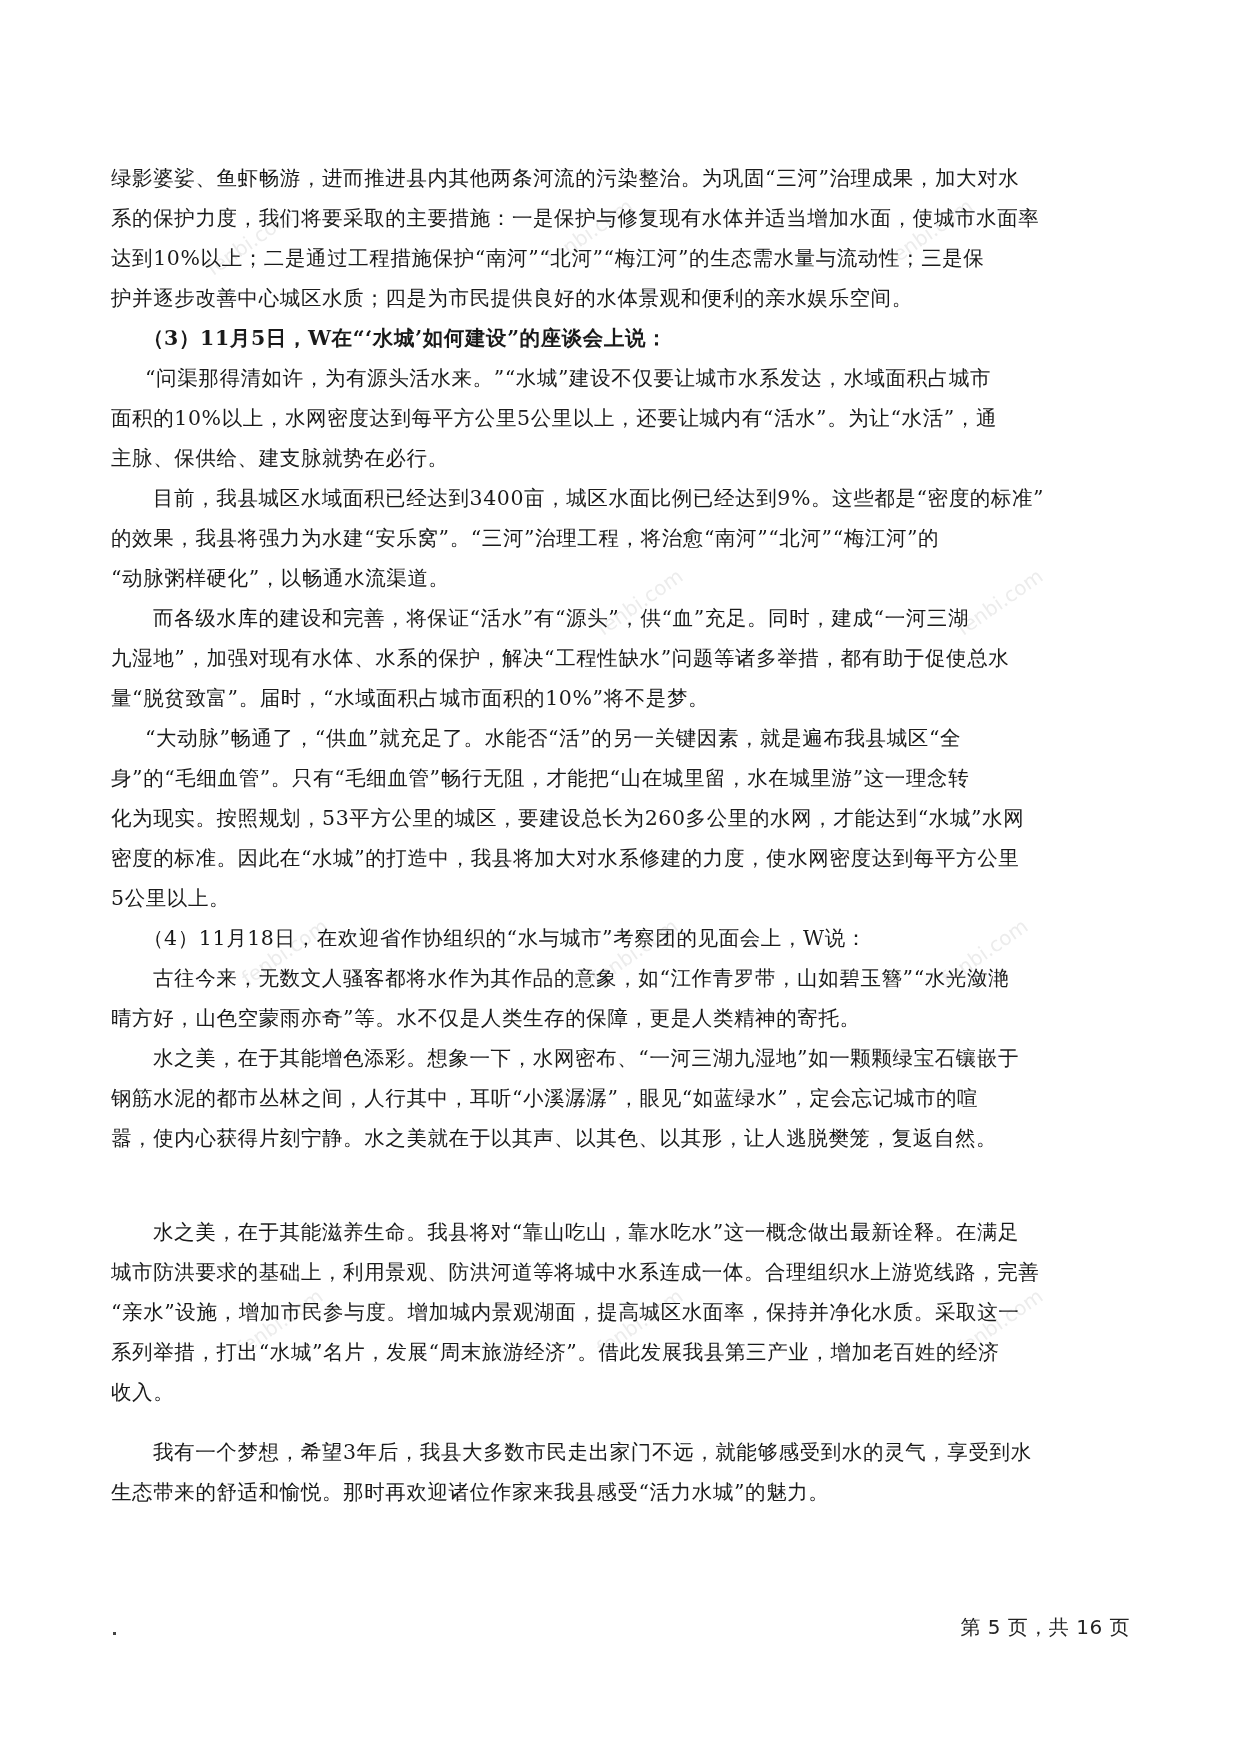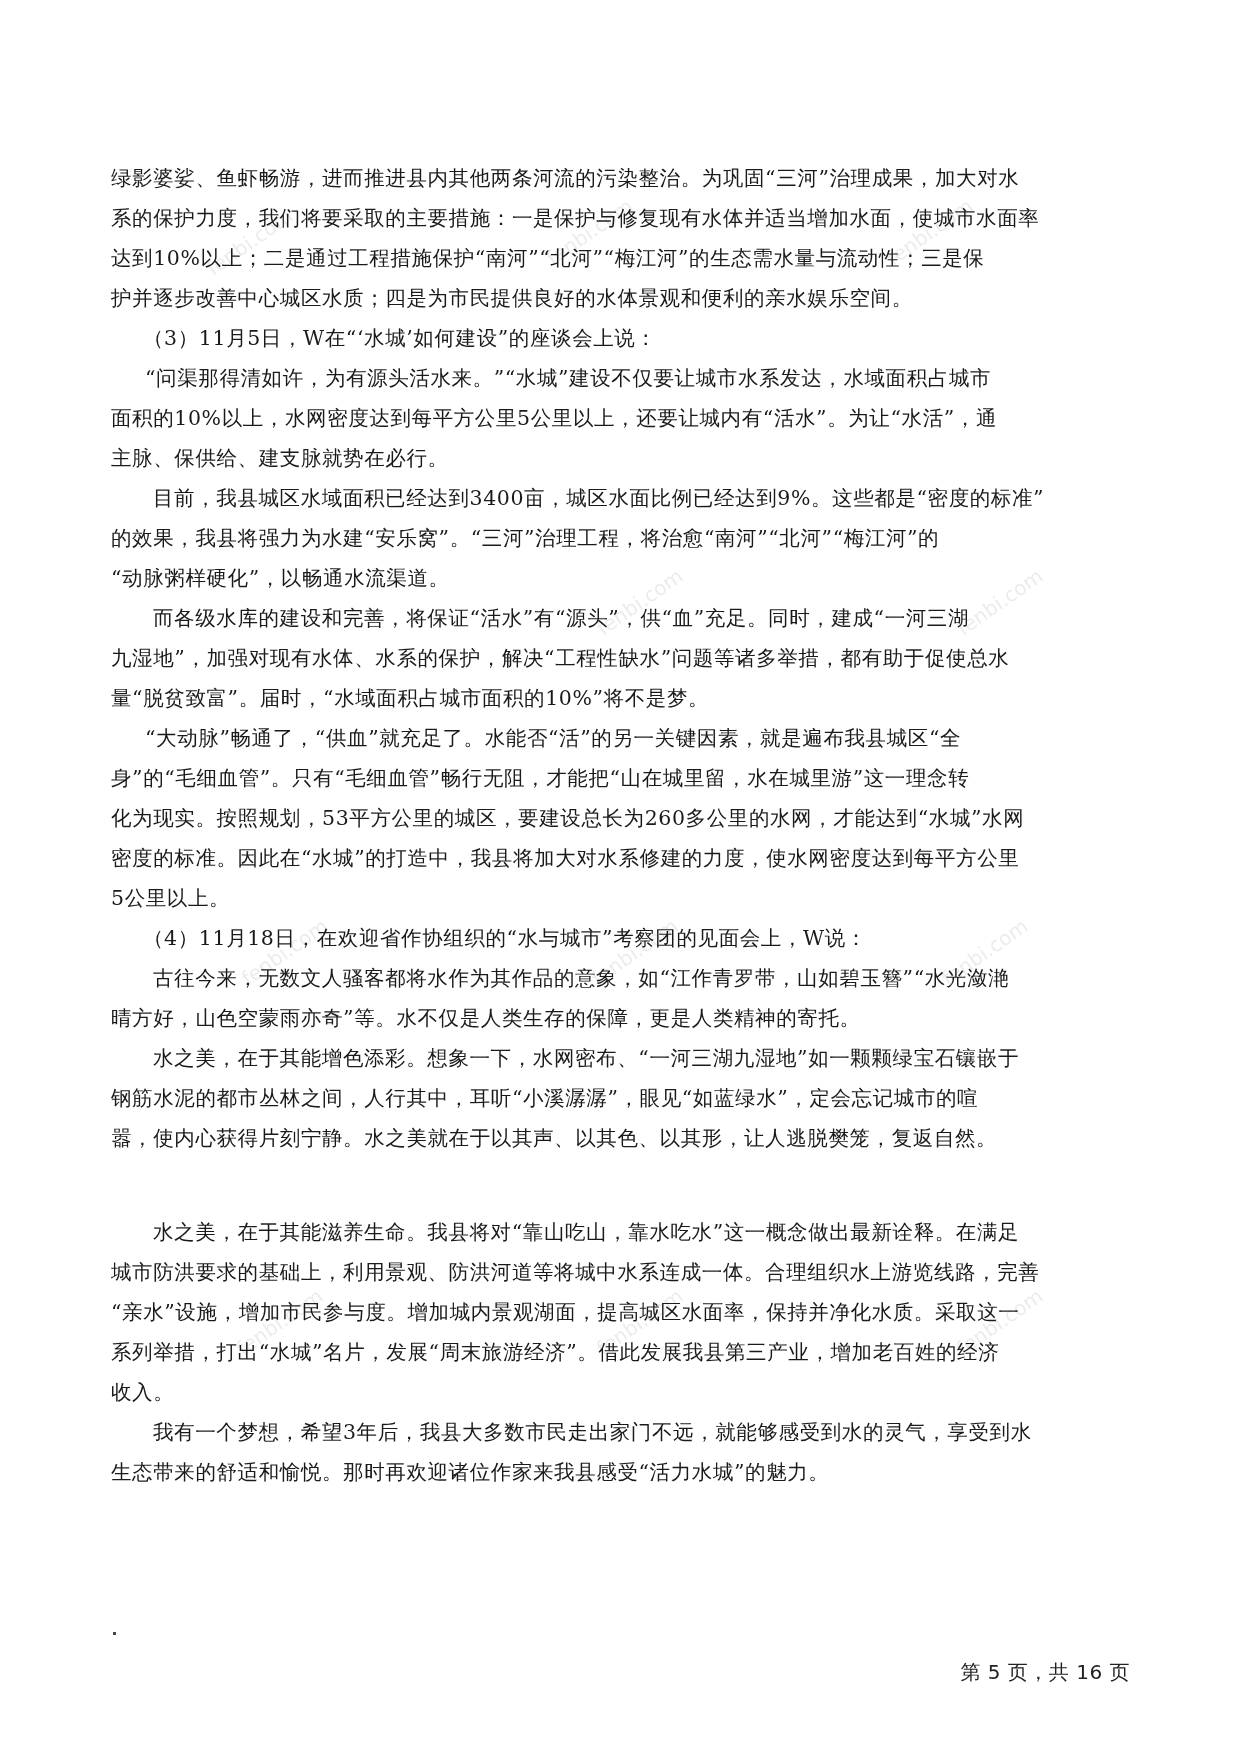--- a/index.html
+++ b/index.html
@@ -3,21 +3,21 @@
 <meta charset="utf-8">
 <style>
   html, body { margin: 0; padding: 0; background: #ffffff; }
   body { width: 1240px; height: 1754px; position: relative; overflow: hidden;
          font-family: "DejaVu Serif", "Liberation Serif", serif; color: #1a1a1a; }
   .page { position: absolute; left: 0; top: 0; width: 1240px; height: 1754px; }
   .body-text { position: absolute; left: 111px; top: 158px; width: 1030px; }
   .line { height: 40px; line-height: 40px; font-size: 20.5px; white-space: nowrap;
           letter-spacing: 0.6px; }
   .gap { height: 40px; }
-  .footer-page { position: absolute; right: 110px; top: 1659px; font-size: 20px;
+  .footer-page { position: absolute; right: 110px; top: 1614px; font-size: 20px;
                  font-family: "DejaVu Sans", "Liberation Sans", sans-serif; color: #222; letter-spacing: 0.5px; }
   .footer-dot { position: absolute; left: 113px; top: 1632px; width: 3px; height: 3px; background: #444; }
   .wm { position: absolute; font-family: "DejaVu Sans", "Liberation Sans", sans-serif;
         font-size: 20px; color: #ececec; transform: rotate(-35deg); pointer-events: none;
         user-select: none; }
 </style>
 </head>
 <body>
 
 <div class="page">
@@ -32,21 +32,21 @@
   <div class="wm" style="left:935px; top:940px;">fenbi.com</div>
   <div class="wm" style="left:230px; top:1310px;">fenbi.com</div>
   <div class="wm" style="left:590px; top:1310px;">fenbi.com</div>
   <div class="wm" style="left:950px; top:1310px;">fenbi.com</div>
 
   <div class="body-text">
     <div class="line">绿影婆娑、鱼虾畅游，进而推进县内其他两条河流的污染整治。为巩固“三河”治理成果，加大对水</div>
     <div class="line">系的保护力度，我们将要采取的主要措施：一是保护与修复现有水体并适当增加水面，使城市水面率</div>
     <div class="line">达到10%以上；二是通过工程措施保护“南河”“北河”“梅江河”的生态需水量与流动性；三是保</div>
     <div class="line">护并逐步改善中心城区水质；四是为市民提供良好的水体景观和便利的亲水娱乐空间。</div>
-    <div class="line" style="padding-left:32px;">（3）11月5日，W在“‘水城’如何建设”的座谈会上说：</div>
+    <div class="line" style="padding-left:32px;font-weight:bold;">（3）11月5日，W在“‘水城’如何建设”的座谈会上说：</div>
     <div class="line" style="padding-left:34px;">“问渠那得清如许，为有源头活水来。”“水城”建设不仅要让城市水系发达，水域面积占城市</div>
     <div class="line">面积的10%以上，水网密度达到每平方公里5公里以上，还要让城内有“活水”。为让“水活”，通</div>
     <div class="line">主脉、保供给、建支脉就势在必行。</div>
     <div class="line" style="padding-left:42px;">目前，我县城区水域面积已经达到3400亩，城区水面比例已经达到9%。这些都是“密度的标准”</div>
     <div class="line">的效果，我县将强力为水建“安乐窝”。“三河”治理工程，将治愈“南河”“北河”“梅江河”的</div>
     <div class="line">“动脉粥样硬化”，以畅通水流渠道。</div>
     <div class="line" style="padding-left:42px;">而各级水库的建设和完善，将保证“活水”有“源头”，供“血”充足。同时，建成“一河三湖</div>
     <div class="line">九湿地”，加强对现有水体、水系的保护，解决“工程性缺水”问题等诸多举措，都有助于促使总水</div>
     <div class="line">量“脱贫致富”。届时，“水域面积占城市面积的10%”将不是梦。</div>
     <div class="line" style="padding-left:34px;">“大动脉”畅通了，“供血”就充足了。水能否“活”的另一关键因素，就是遍布我县城区“全</div>
@@ -59,19 +59,19 @@
     <div class="line">晴方好，山色空蒙雨亦奇”等。水不仅是人类生存的保障，更是人类精神的寄托。</div>
     <div class="line" style="padding-left:42px;">水之美，在于其能增色添彩。想象一下，水网密布、“一河三湖九湿地”如一颗颗绿宝石镶嵌于</div>
     <div class="line">钢筋水泥的都市丛林之间，人行其中，耳听“小溪潺潺”，眼见“如蓝绿水”，定会忘记城市的喧</div>
     <div class="line">嚣，使内心获得片刻宁静。水之美就在于以其声、以其色、以其形，让人逃脱樊笼，复返自然。</div>
     <div class="gap"></div>
     <div class="line" style="padding-left:42px; margin-top:14px;">水之美，在于其能滋养生命。我县将对“靠山吃山，靠水吃水”这一概念做出最新诠释。在满足</div>
     <div class="line">城市防洪要求的基础上，利用景观、防洪河道等将城中水系连成一体。合理组织水上游览线路，完善</div>
     <div class="line">“亲水”设施，增加市民参与度。增加城内景观湖面，提高城区水面率，保持并净化水质。采取这一</div>
     <div class="line">系列举措，打出“水城”名片，发展“周末旅游经济”。借此发展我县第三产业，增加老百姓的经济</div>
     <div class="line">收入。</div>
-    <div class="line" style="padding-left:42px;">我有一个梦想，希望3年后，我县大多数市民走出家门不远，就能够感受到水的灵气，享受到水</div>
+    <div class="line" style="padding-left:42px;margin-top:20px;">我有一个梦想，希望3年后，我县大多数市民走出家门不远，就能够感受到水的灵气，享受到水</div>
     <div class="line">生态带来的舒适和愉悦。那时再欢迎诸位作家来我县感受“活力水城”的魅力。</div>
   </div>
 
   <div class="footer-dot"></div>
   <div class="footer-page">第 5 页，共 16 页</div>
 </div>
 
 </body></html>

